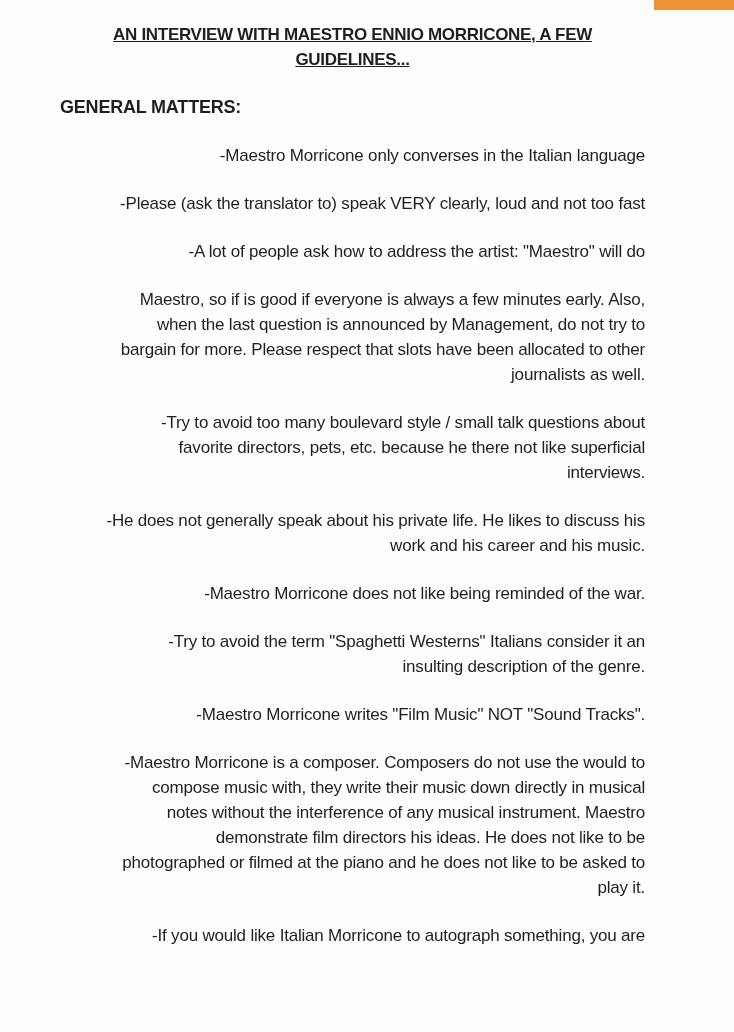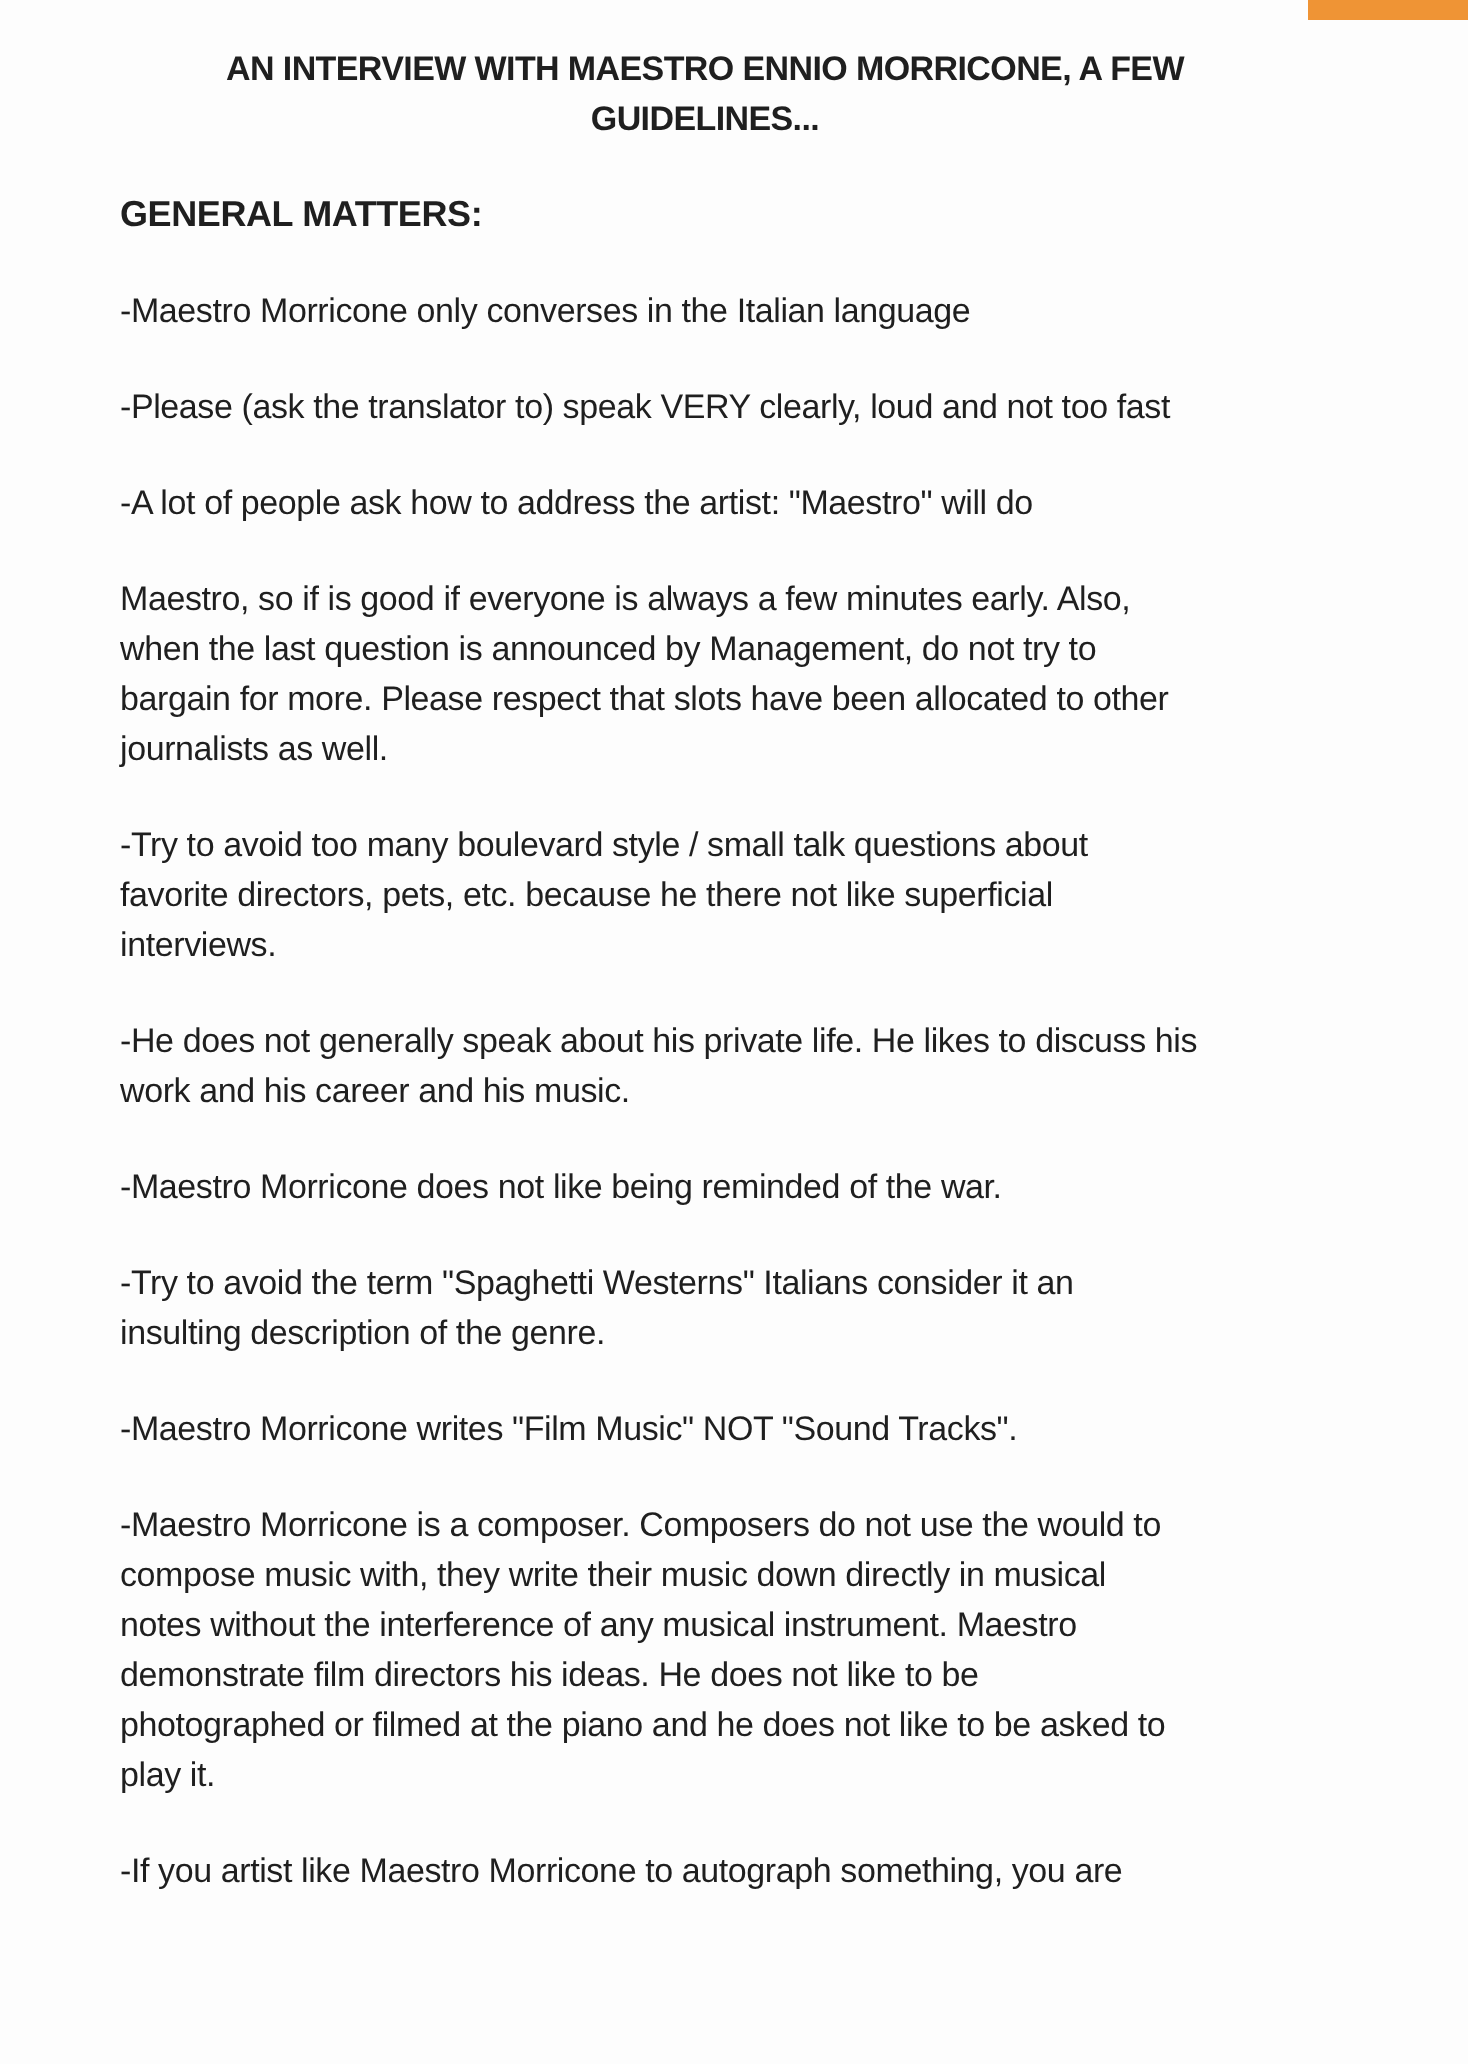--- a/index.html
+++ b/index.html
@@ -30,36 +30,38 @@
     top: 22px;
     width: 585px;
   }
   .doc-title {
     font-weight: bold;
     font-size: 17px;
     line-height: 25px;
     text-align: center;
     letter-spacing: -0.3px;
     margin: 0 0 23px 0;
+    text-decoration: underline;
   }
   .section-heading {
     font-weight: bold;
     font-size: 18px;
     line-height: 25px;
     letter-spacing: -0.2px;
     margin: 0 0 23px 0;
   }
   .para {
     margin: 0 0 23px 0;
   }
   .line {
     font-size: 17px;
     line-height: 25px;
     letter-spacing: -0.2px;
     white-space: nowrap;
+    text-align: right;
   }
 </style>
 </head>
 <body>
 
 <div class="page">
 
   <div class="accent-bar"></div>
 
   <div class="content">
@@ -117,17 +119,17 @@
     <div class="para">
       <div class="line">-Maestro Morricone is a composer. Composers do not use the would to</div>
       <div class="line">compose music with, they write their music down directly in musical</div>
       <div class="line">notes without the interference of any musical instrument. Maestro</div>
       <div class="line">demonstrate film directors his ideas. He does not like to be</div>
       <div class="line">photographed or filmed at the piano and he does not like to be asked to</div>
       <div class="line">play it.</div>
     </div>
 
     <div class="para">
-      <div class="line">-If you artist like Maestro Morricone to autograph something, you are</div>
+      <div class="line">-If you would like Italian Morricone to autograph something, you are</div>
     </div>
 
   </div>
 </div>
 
 </body></html>

